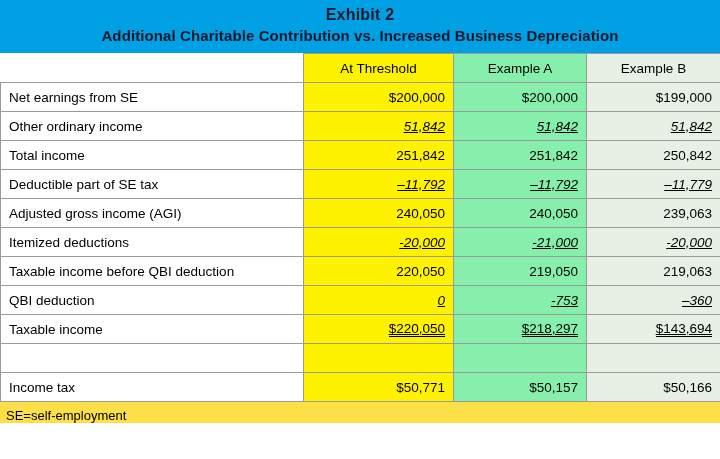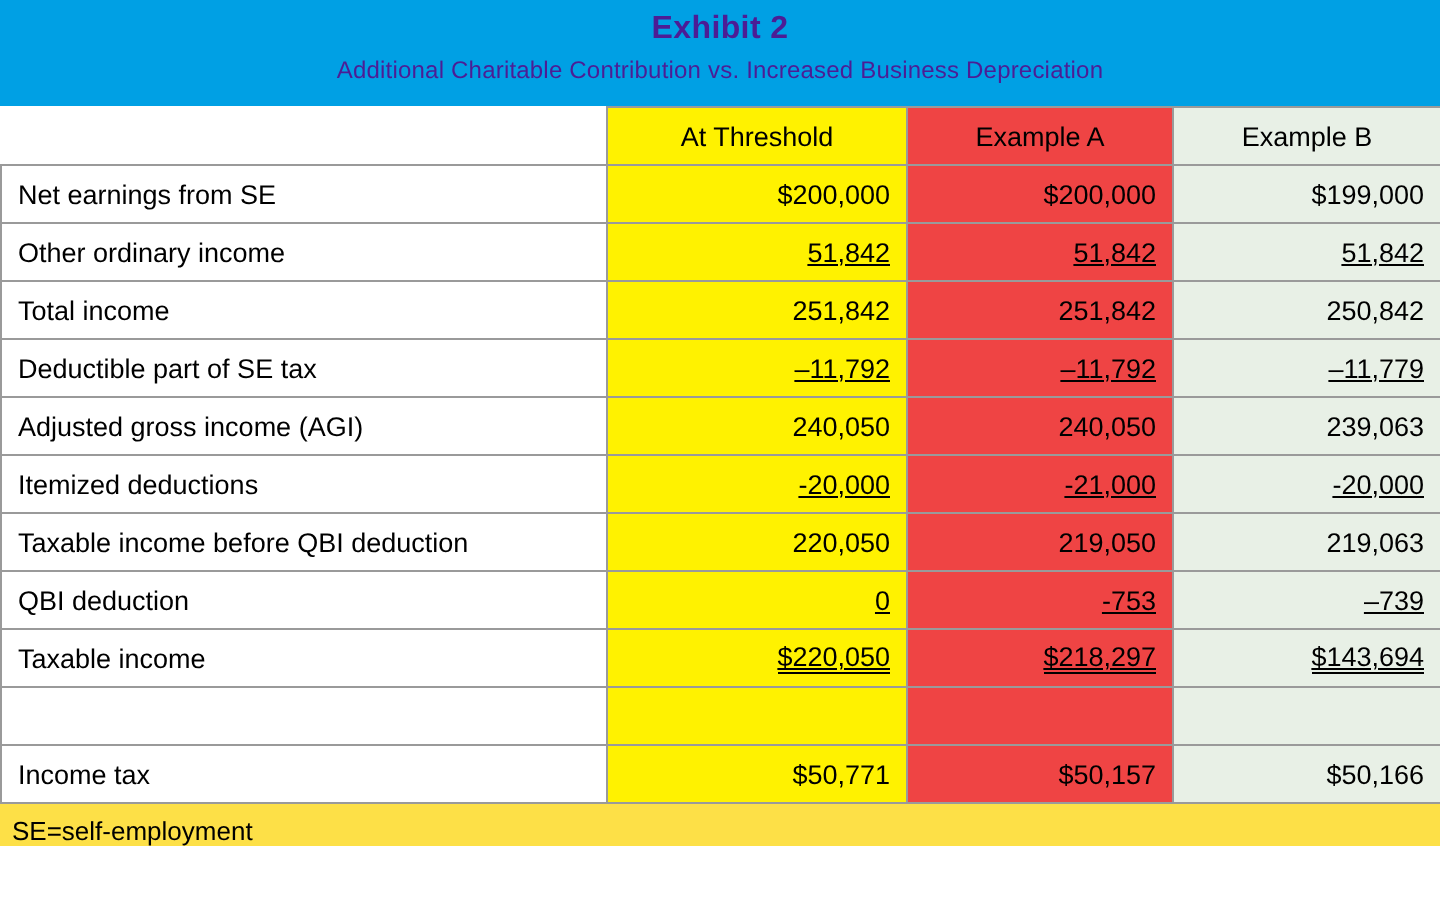--- a/index.html
+++ b/index.html
@@ -14,33 +14,33 @@
     color: #000000;
     overflow: hidden;
   }
   #exhibit {
     width: 720px;
     height: 459px;
     position: relative;
   }
   .header {
     background: #00A0E4;
-    color: #4c1d95;
+    color: #0f172a;
     text-align: center;
     padding: 5px 0 7px 0;
   }
   .header .line1 {
     font-size: 16px;
     font-weight: bold;
     line-height: 20px;
     letter-spacing: 0.2px;
   }
   .header .line2 {
-    font-size: 12px;
-    font-weight: normal;
+    font-size: 15px;
+    font-weight: bold;
     line-height: 21px;
     letter-spacing: 0.1px;
   }
   table.grid {
     border-collapse: collapse;
     width: 720px;
     table-layout: fixed;
   }
   table.grid td, table.grid th {
     border: 1px solid #9a9a9a;
@@ -59,35 +59,35 @@
     text-align: left;
     background: #ffffff;
     white-space: nowrap;
     margin-left: 44px;
   }
   .num {
     text-align: right;
     white-space: nowrap;
   }
   .col-thr { background: #FFF200; margin-left: 12px; }
-  .col-a   { background: #ef4444; }
+  .col-a   { background: #86efac; }
   .col-b   { background: #E8F0E6; }
 
   thead .col-thr, thead .col-a, thead .col-b {
     font-weight: bold;
     text-align: center;
     font-size: 13.5px;
     height: 26px;
   }
   thead .label-cell.hdr {
     background: #ffffff;
     border-left: 1px solid #ffffff;
     border-top: 1px solid #ffffff;
   }
-  .u-single { text-decoration: underline; }
+  .u-single { text-decoration: underline; font-style: italic; }
   .u-double {
     border-bottom: 1px solid #000;
     padding-bottom: 0px;
     text-decoration: underline;
     display: inline-block;
     line-height: 15px;
   }
   .spacer td { height: 24px; }
   .footnote {
     font-size: 13px;
@@ -160,21 +160,21 @@
       <tr>
         <td class="label-cell">Taxable income before QBI deduction</td>
         <td class="num col-thr">220,050</td>
         <td class="num col-a">219,050</td>
         <td class="num col-b">219,063</td>
       </tr>
       <tr>
         <td class="label-cell">QBI deduction</td>
         <td class="num col-thr"><span class="u-single">0</span></td>
         <td class="num col-a"><span class="u-single">-753</span></td>
-        <td class="num col-b"><span class="u-single">–739</span></td>
+        <td class="num col-b"><span class="u-single">–360</span></td>
       </tr>
       <tr>
         <td class="label-cell">Taxable income</td>
         <td class="num col-thr"><span class="u-double">$220,050</span></td>
         <td class="num col-a"><span class="u-double">$218,297</span></td>
         <td class="num col-b"><span class="u-double">$143,694</span></td>
       </tr>
       <tr class="spacer">
         <td class="label-cell"></td>
         <td class="num col-thr"></td>

